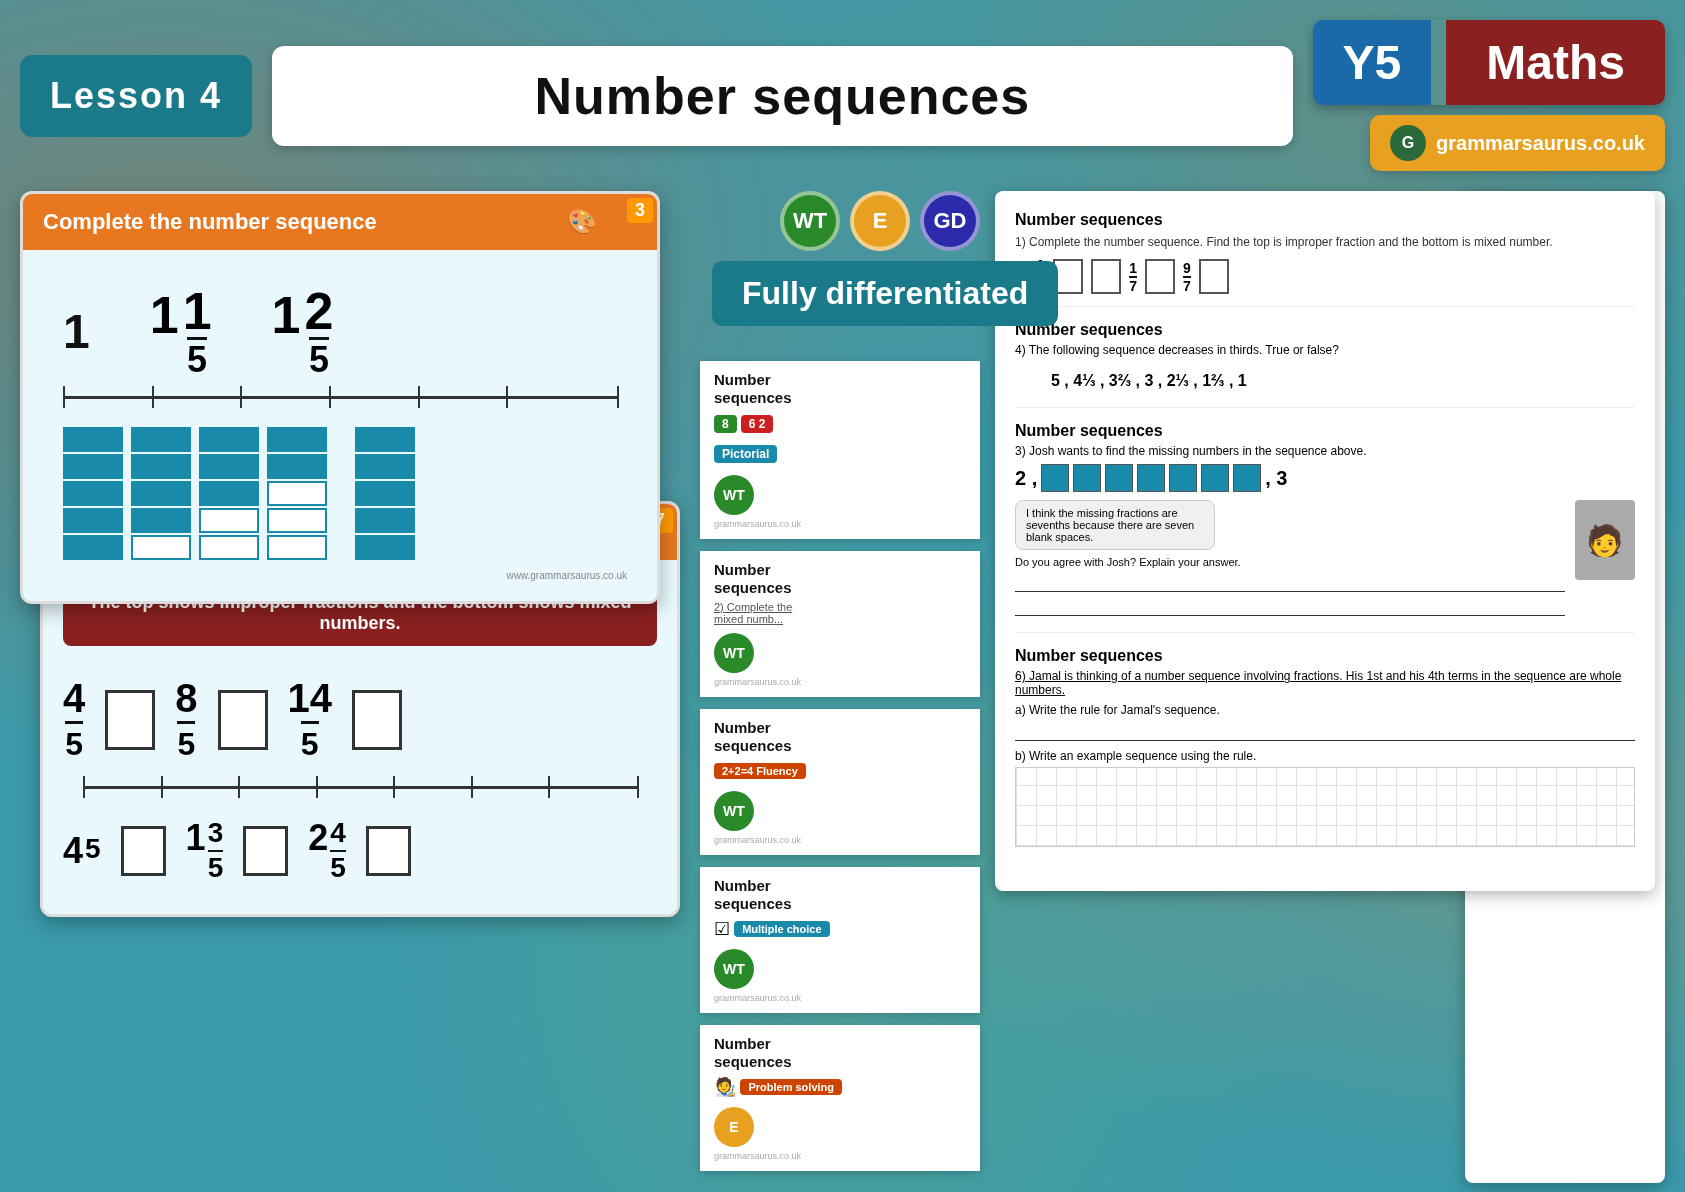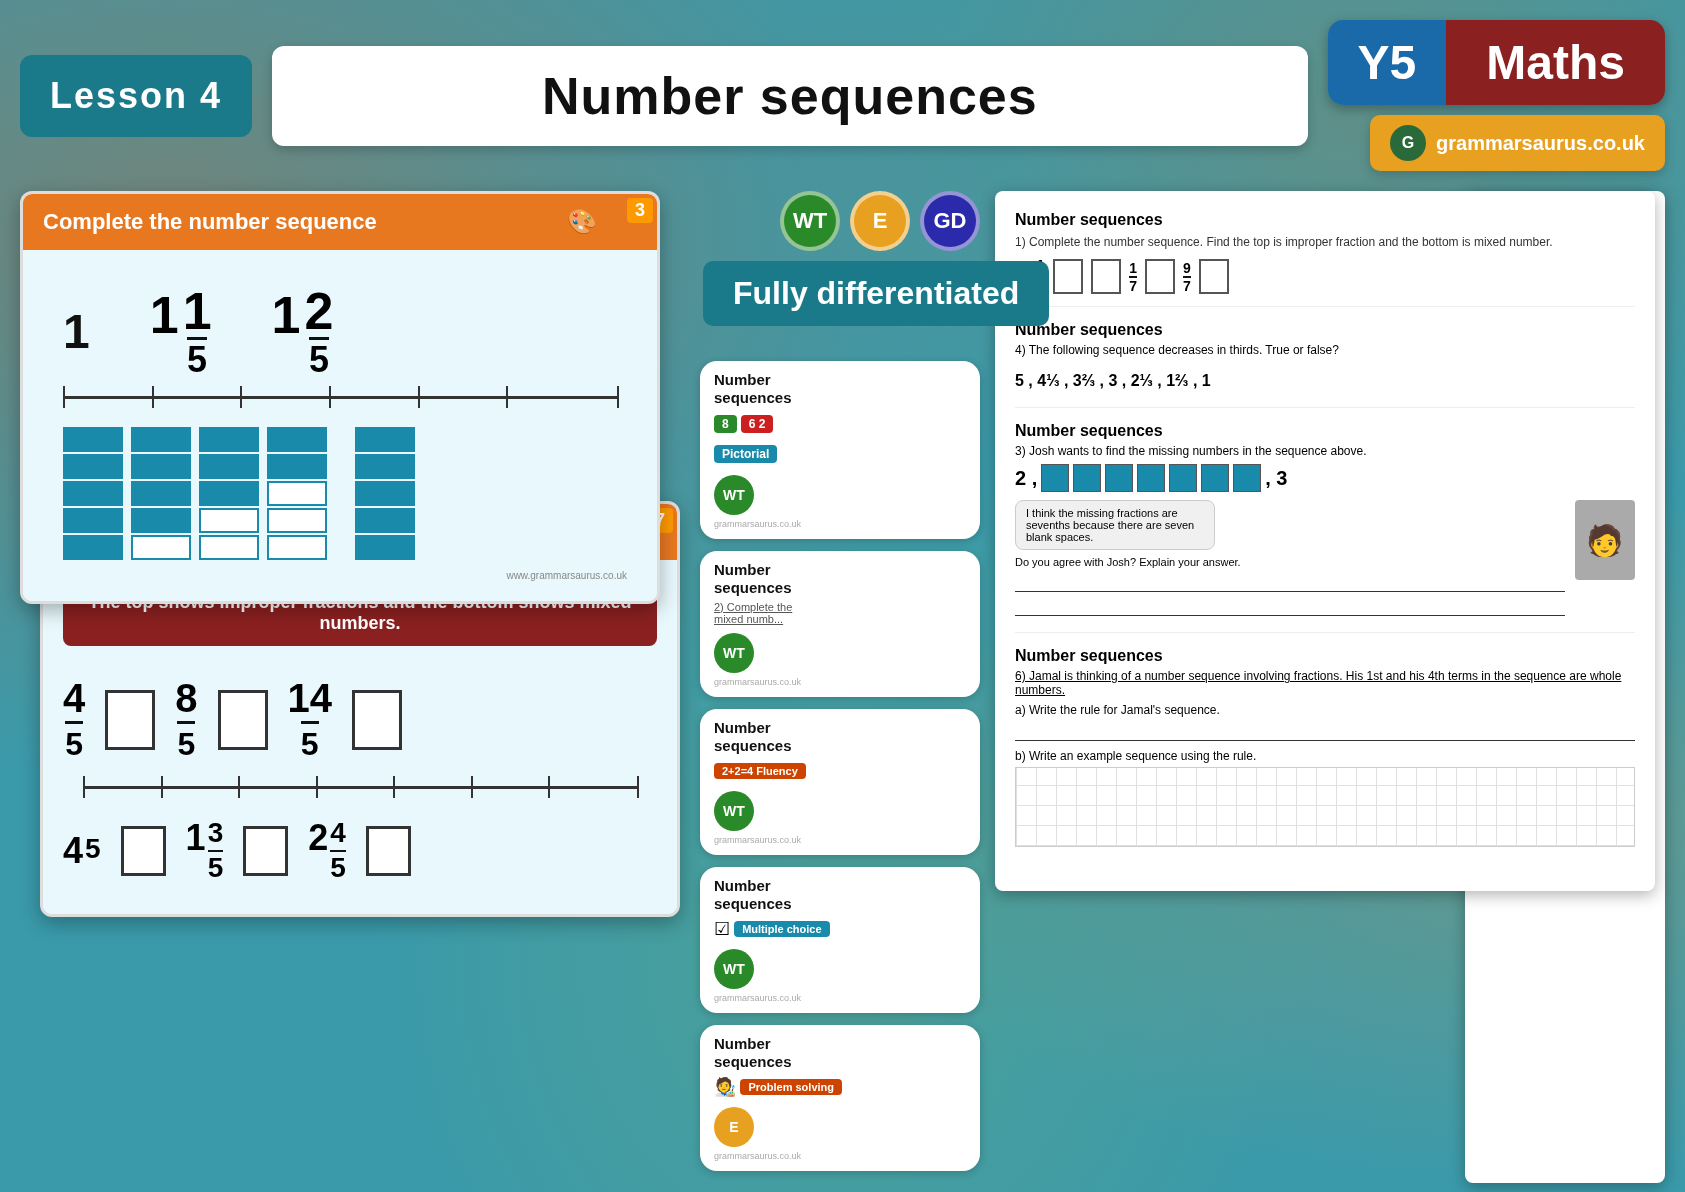--- a/index.html
+++ b/index.html
@@ -70,22 +70,22 @@
 
     .top-right {
       display: flex;
       flex-direction: column;
       gap: 10px;
       align-items: flex-end;
     }
 
     .year-maths {
       display: flex;
-      gap: 0;
-      border-radius: 15px;
+      gap: 15px;
+      border-radius: 10px;
       overflow: hidden;
       box-shadow: 0 4px 12px rgba(0,0,0,0.3);
       text-align: right;
     }
 
     .year-badge {
       background: #1a6aaa;
       color: #fff;
       font-size: 48px;
       font-weight: 900;
@@ -384,21 +384,21 @@
       border: 4px solid rgba(255,255,255,0.5);
     }
 
     .badge-wt { background: #2a8a2a; }
     .badge-e { background: #e8a020; }
     .badge-gd { background: #2a2aaa; }
 
     .fully-diff-box {
       position: absolute;
       top: 70px;
-      left: 3px;
+      left: 12px;
       background: #1a7a8a;
       color: #fff;
       font-size: 32px;
       font-weight: 900;
       padding: 14px 30px;
       border-radius: 10px;
       z-index: 10;
       white-space: nowrap;
     }
 
@@ -410,21 +410,21 @@
       width: 280px;
       height: 100%;
       display: flex;
       flex-direction: column;
       gap: 12px;
       padding-top: 20px;
     }
 
     .ws-card {
       background: #fff;
-      border-radius: 17px;
+      border-radius: 0;
       padding: 10px 14px;
       box-shadow: 0 2px 8px rgba(0,0,0,0.2);
     }
 
     .ws-title {
       font-size: 15px;
       font-weight: 900;
       color: #111;
       line-height: 1.2;
     }
@@ -810,21 +810,21 @@
                 <span style="font-size:14px;font-weight:bold;border-top:2px solid #111;">7</span>
               </span>
               <div style="width:30px;height:35px;border:2px solid #555;"></div>
             </div>
           </div>
 
           <div class="rw-section">
             <div style="font-size:16px;font-weight:900;margin-bottom:4px;">Number sequences</div>
             <div style="font-size:12px;margin-bottom:8px;">4) The following sequence decreases in thirds. True or false?</div>
             <div style="display:flex;align-items:center;gap:10px;">
-              <div style="font-size:16px;font-weight:bold;line-height:2;">5 , 4⅓ , 3⅔ , 3 , 2⅓ , 1⅔ , 1</div>
+              <div style="font-size:16px;font-weight:bold;line-height:2;margin-left:36px;">5 , 4⅓ , 3⅔ , 3 , 2⅓ , 1⅔ , 1</div>
             </div>
           </div>
 
           <div class="rw-section">
             <div style="font-size:16px;font-weight:900;margin-bottom:4px;">Number sequences</div>
             <div style="font-size:12px;margin-bottom:6px;">3) Josh wants to find the missing numbers in the sequence above.</div>
             <div style="display:flex;align-items:center;gap:4px;margin-bottom:8px;flex-wrap:wrap;">
               <span style="font-size:20px;font-weight:bold;">2 ,</span>
               <div class="small-seq-box"></div>
               <div class="small-seq-box"></div>

